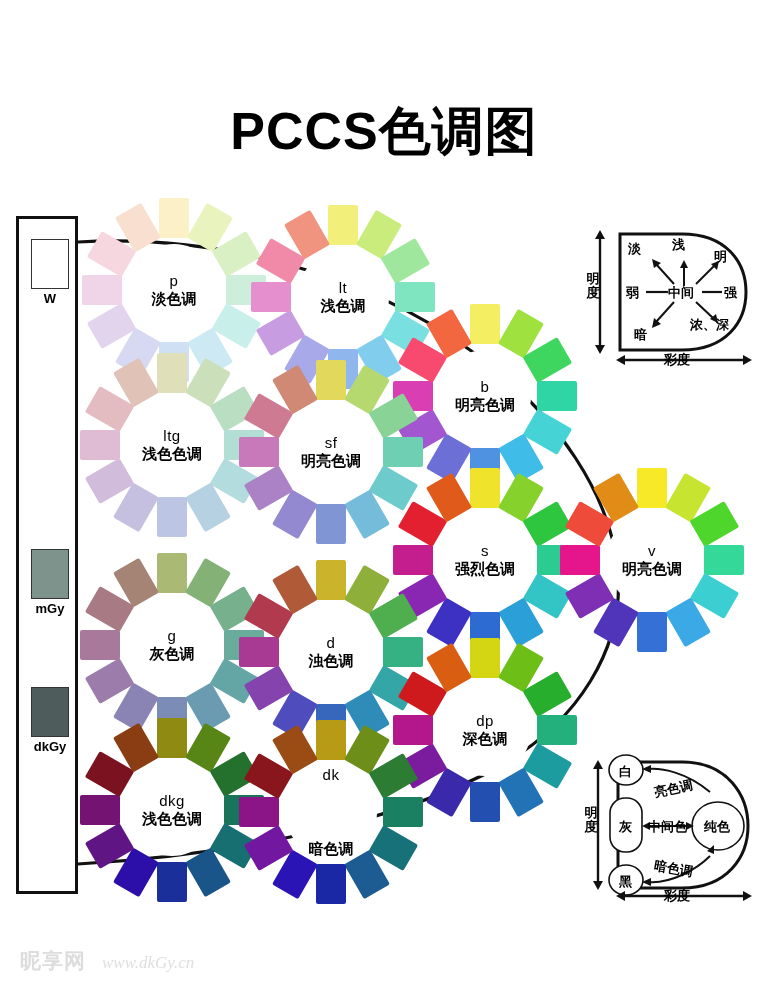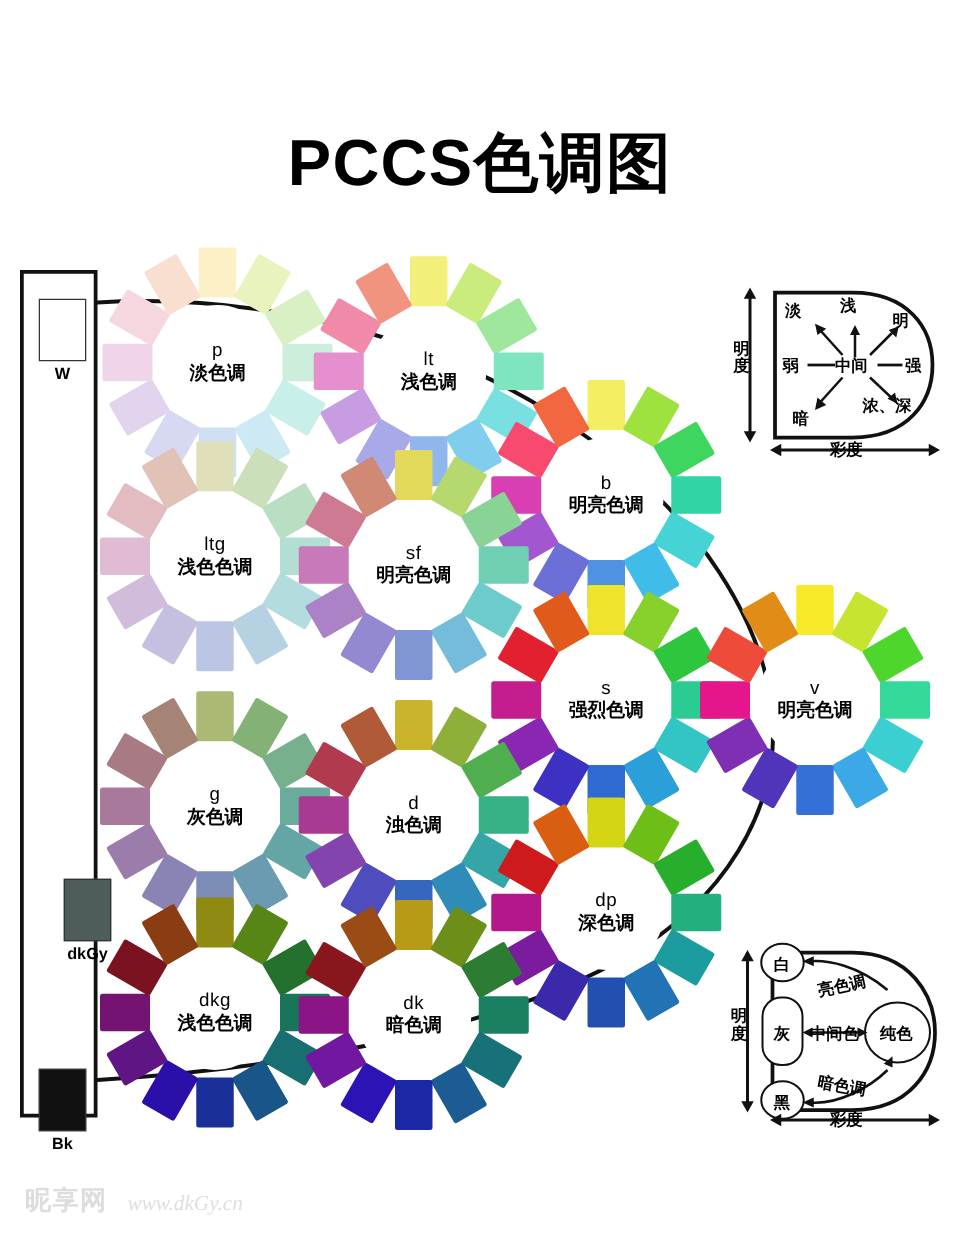--- a/index.html
+++ b/index.html
@@ -59,27 +59,27 @@
 </head>
 <body>
 
 <div id="page-title">PCCS色调图</div>
 
 <div id="gray-sidebar">
     <div class="gray-cell" style="top: 20px;">
       <div class="gray-sw" style="background: rgb(255, 255, 255);"></div>
       <div class="gray-lb">W</div>
     </div>
-    <div class="gray-cell" style="top: 484px; margin-left: 20px;">
+    <div class="gray-cell" style="top: 330px;">
+      <div class="gray-sw" style="background: rgb(126, 147, 140);"></div>
+      <div class="gray-lb">mGy</div>
+    </div>
+    <div class="gray-cell" style="top: 468px;">
       <div class="gray-sw" style="background: rgb(78, 92, 91);"></div>
       <div class="gray-lb">dkGy</div>
-    </div>
-    <div class="gray-cell" style="top: 636px;">
-      <div class="gray-sw" style="background: rgb(17, 17, 17);"></div>
-      <div class="gray-lb">Bk</div>
     </div>
   </div>
 
 <div id="plot">
   <svg id="boundary-curve" viewBox="0 0 768 710" preserveAspectRatio="none">
     <path d="M 78 42 C 210 34 360 70 470 150 C 560 214 612 300 618 372
              C 624 448 578 522 500 566 C 408 618 250 654 78 664" fill="none" stroke="#111" stroke-width="3.2" stroke-linecap="round"></path>
   </svg>
 <div class="wheel" style="left: 174px; top: 90px;">
       <div class="petal" style="width: 30px; height: 40px; background: rgb(251, 240, 198); transform: translate(-15px, -92px) rotate(0deg);"></div>
@@ -285,21 +285,21 @@
       <div class="petal" style="width: 30px; height: 40px; background: rgb(44, 125, 51); transform: translate(47.3538px, -56px) rotate(60deg);"></div>
       <div class="petal" style="width: 30px; height: 40px; background: rgb(27, 128, 97); transform: translate(57px, -20px) rotate(90deg);"></div>
       <div class="petal" style="width: 30px; height: 40px; background: rgb(23, 113, 120); transform: translate(47.3538px, 16px) rotate(120deg);"></div>
       <div class="petal" style="width: 30px; height: 40px; background: rgb(29, 92, 146); transform: translate(21px, 42.3538px) rotate(150deg);"></div>
       <div class="petal" style="width: 30px; height: 40px; background: rgb(27, 40, 165); transform: translate(-15px, 52px) rotate(180deg);"></div>
       <div class="petal" style="width: 30px; height: 40px; background: rgb(42, 20, 182); transform: translate(-51px, 42.3538px) rotate(210deg);"></div>
       <div class="petal" style="width: 30px; height: 40px; background: rgb(114, 24, 160); transform: translate(-77.3538px, 16px) rotate(240deg);"></div>
       <div class="petal" style="width: 30px; height: 40px; background: rgb(139, 20, 135); transform: translate(-87px, -20px) rotate(270deg);"></div>
       <div class="petal" style="width: 30px; height: 40px; background: rgb(138, 22, 29); transform: translate(-77.3538px, -56px) rotate(300deg);"></div>
       <div class="petal" style="width: 30px; height: 40px; background: rgb(155, 75, 20); transform: translate(-51px, -82.3538px) rotate(330deg);"></div>
-      <div class="hub" style="width: 92px; height: 92px; left: -46px; top: -46px;">
+      <div class="hub" style="width: 92px; height: 92px; left: -46px; top: -46px; justify-content: space-between;">
         <div class="code">dk</div>
         <div class="cname">暗色调</div>
       </div>
     </div>
   </div>
 
 <div class="legend" id="legend-top">
   <svg viewBox="0 0 176 148">
     <path d="M34 16 L96 16 C140 16 160 44 160 74 C160 104 140 132 96 132 L34 132 Z" fill="#fff" stroke="#111" stroke-width="3"></path>
     <line x1="14" y1="18" x2="14" y2="130" stroke="#111" stroke-width="2.4"></line>

